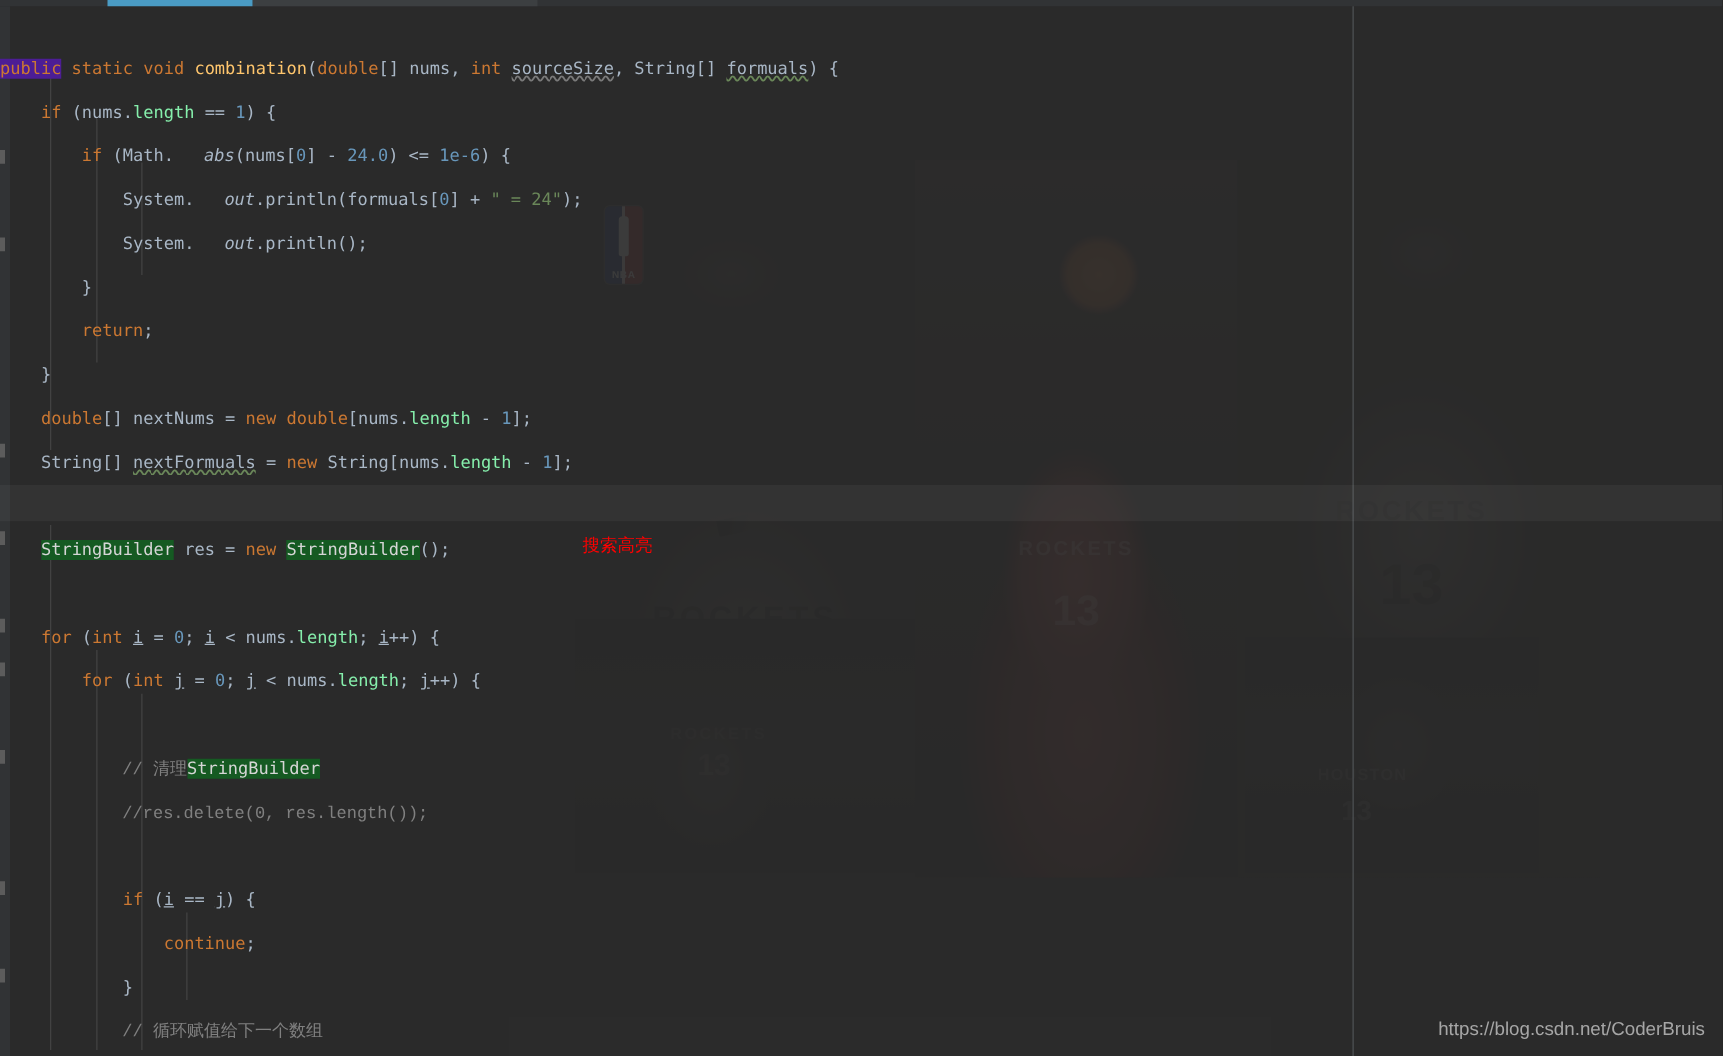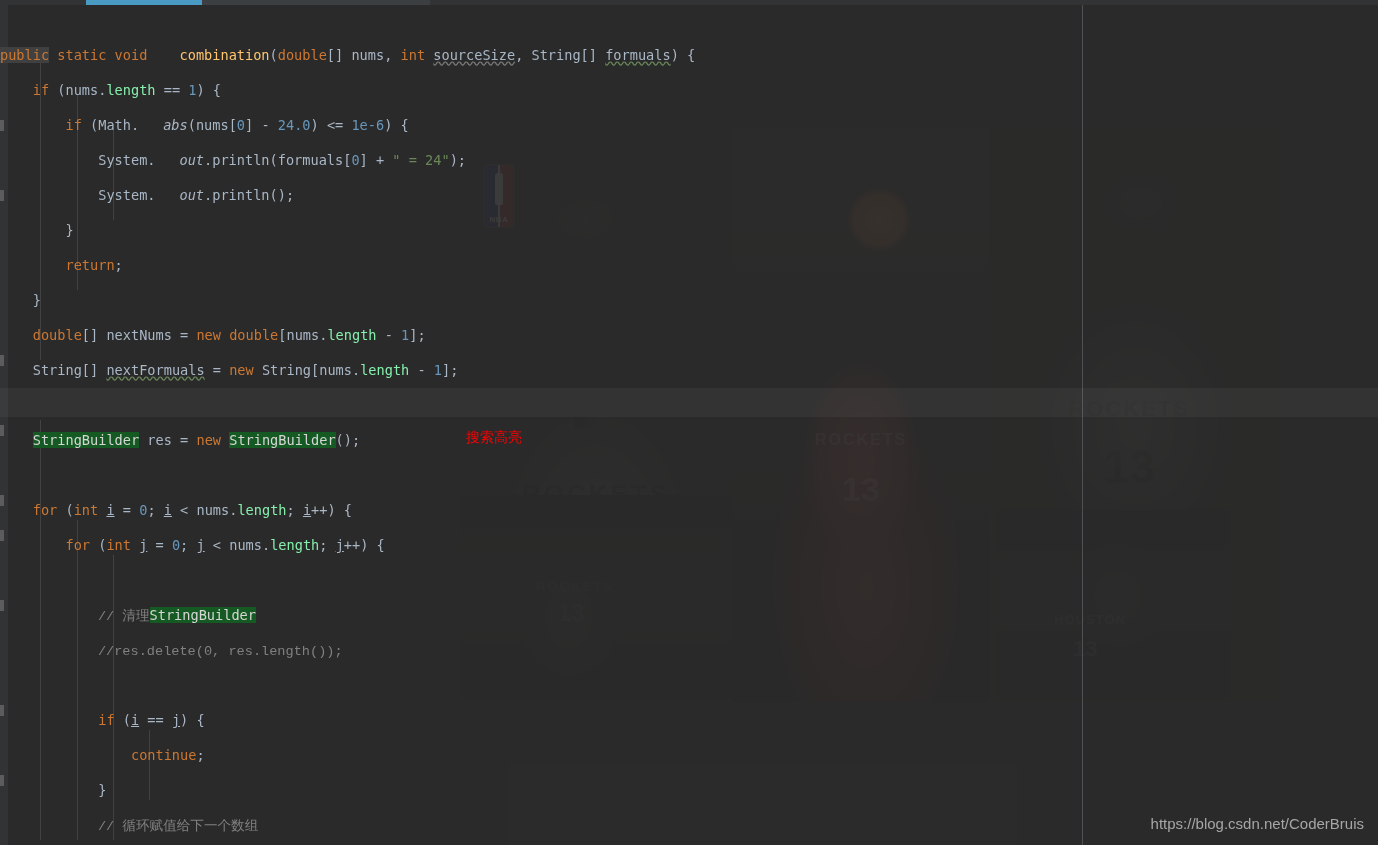--- a/index.html
+++ b/index.html
@@ -103,28 +103,28 @@
   .guide{position:absolute;width:1px;background:#4b4b4b;opacity:.75;}
 
   
   #code{position:absolute;left:0;top:5px;width:1378px;height:840px;
         font-size:13.6px;line-height:30px;white-space:pre;}
   .ln{position:absolute;left:0;height:30px;white-space:pre;}
 
   
   .kw{color:#cc7832;}
   .pl{color:#a9b7c6;}
-  .fn{color:#ffc66d;margin-left:24px;}
+  .fn{color:#ffc66d;}
   .fld{color:#86efac;}
   .num{color:#6897bb;}
   .str{color:#6a8759;}
   .cm{color:#808080;font-family:Liberation Mono, monospace;}
   .it{font-style:italic;color:#a9b7c6;margin-left:24px;}
 
-  .hl-sel{background:#404040;}          
+  .hl-sel{background:#4c1d95;}          
   .hl-find{background:#155a22;color:#d6d6d6;} 
 
   .err{text-decoration:underline wavy #6a8759;text-decoration-skip-ink:none;}
   .warn{text-decoration:underline wavy #7a7a7a;text-decoration-skip-ink:none;}
   .uline{text-decoration:underline;}
 
   
   #annot{position:absolute;left:466px;top:430px;color:#ff0000;
          font-family:"DejaVu Sans","Liberation Sans",sans-serif;font-size:14px;line-height:1;}
 

